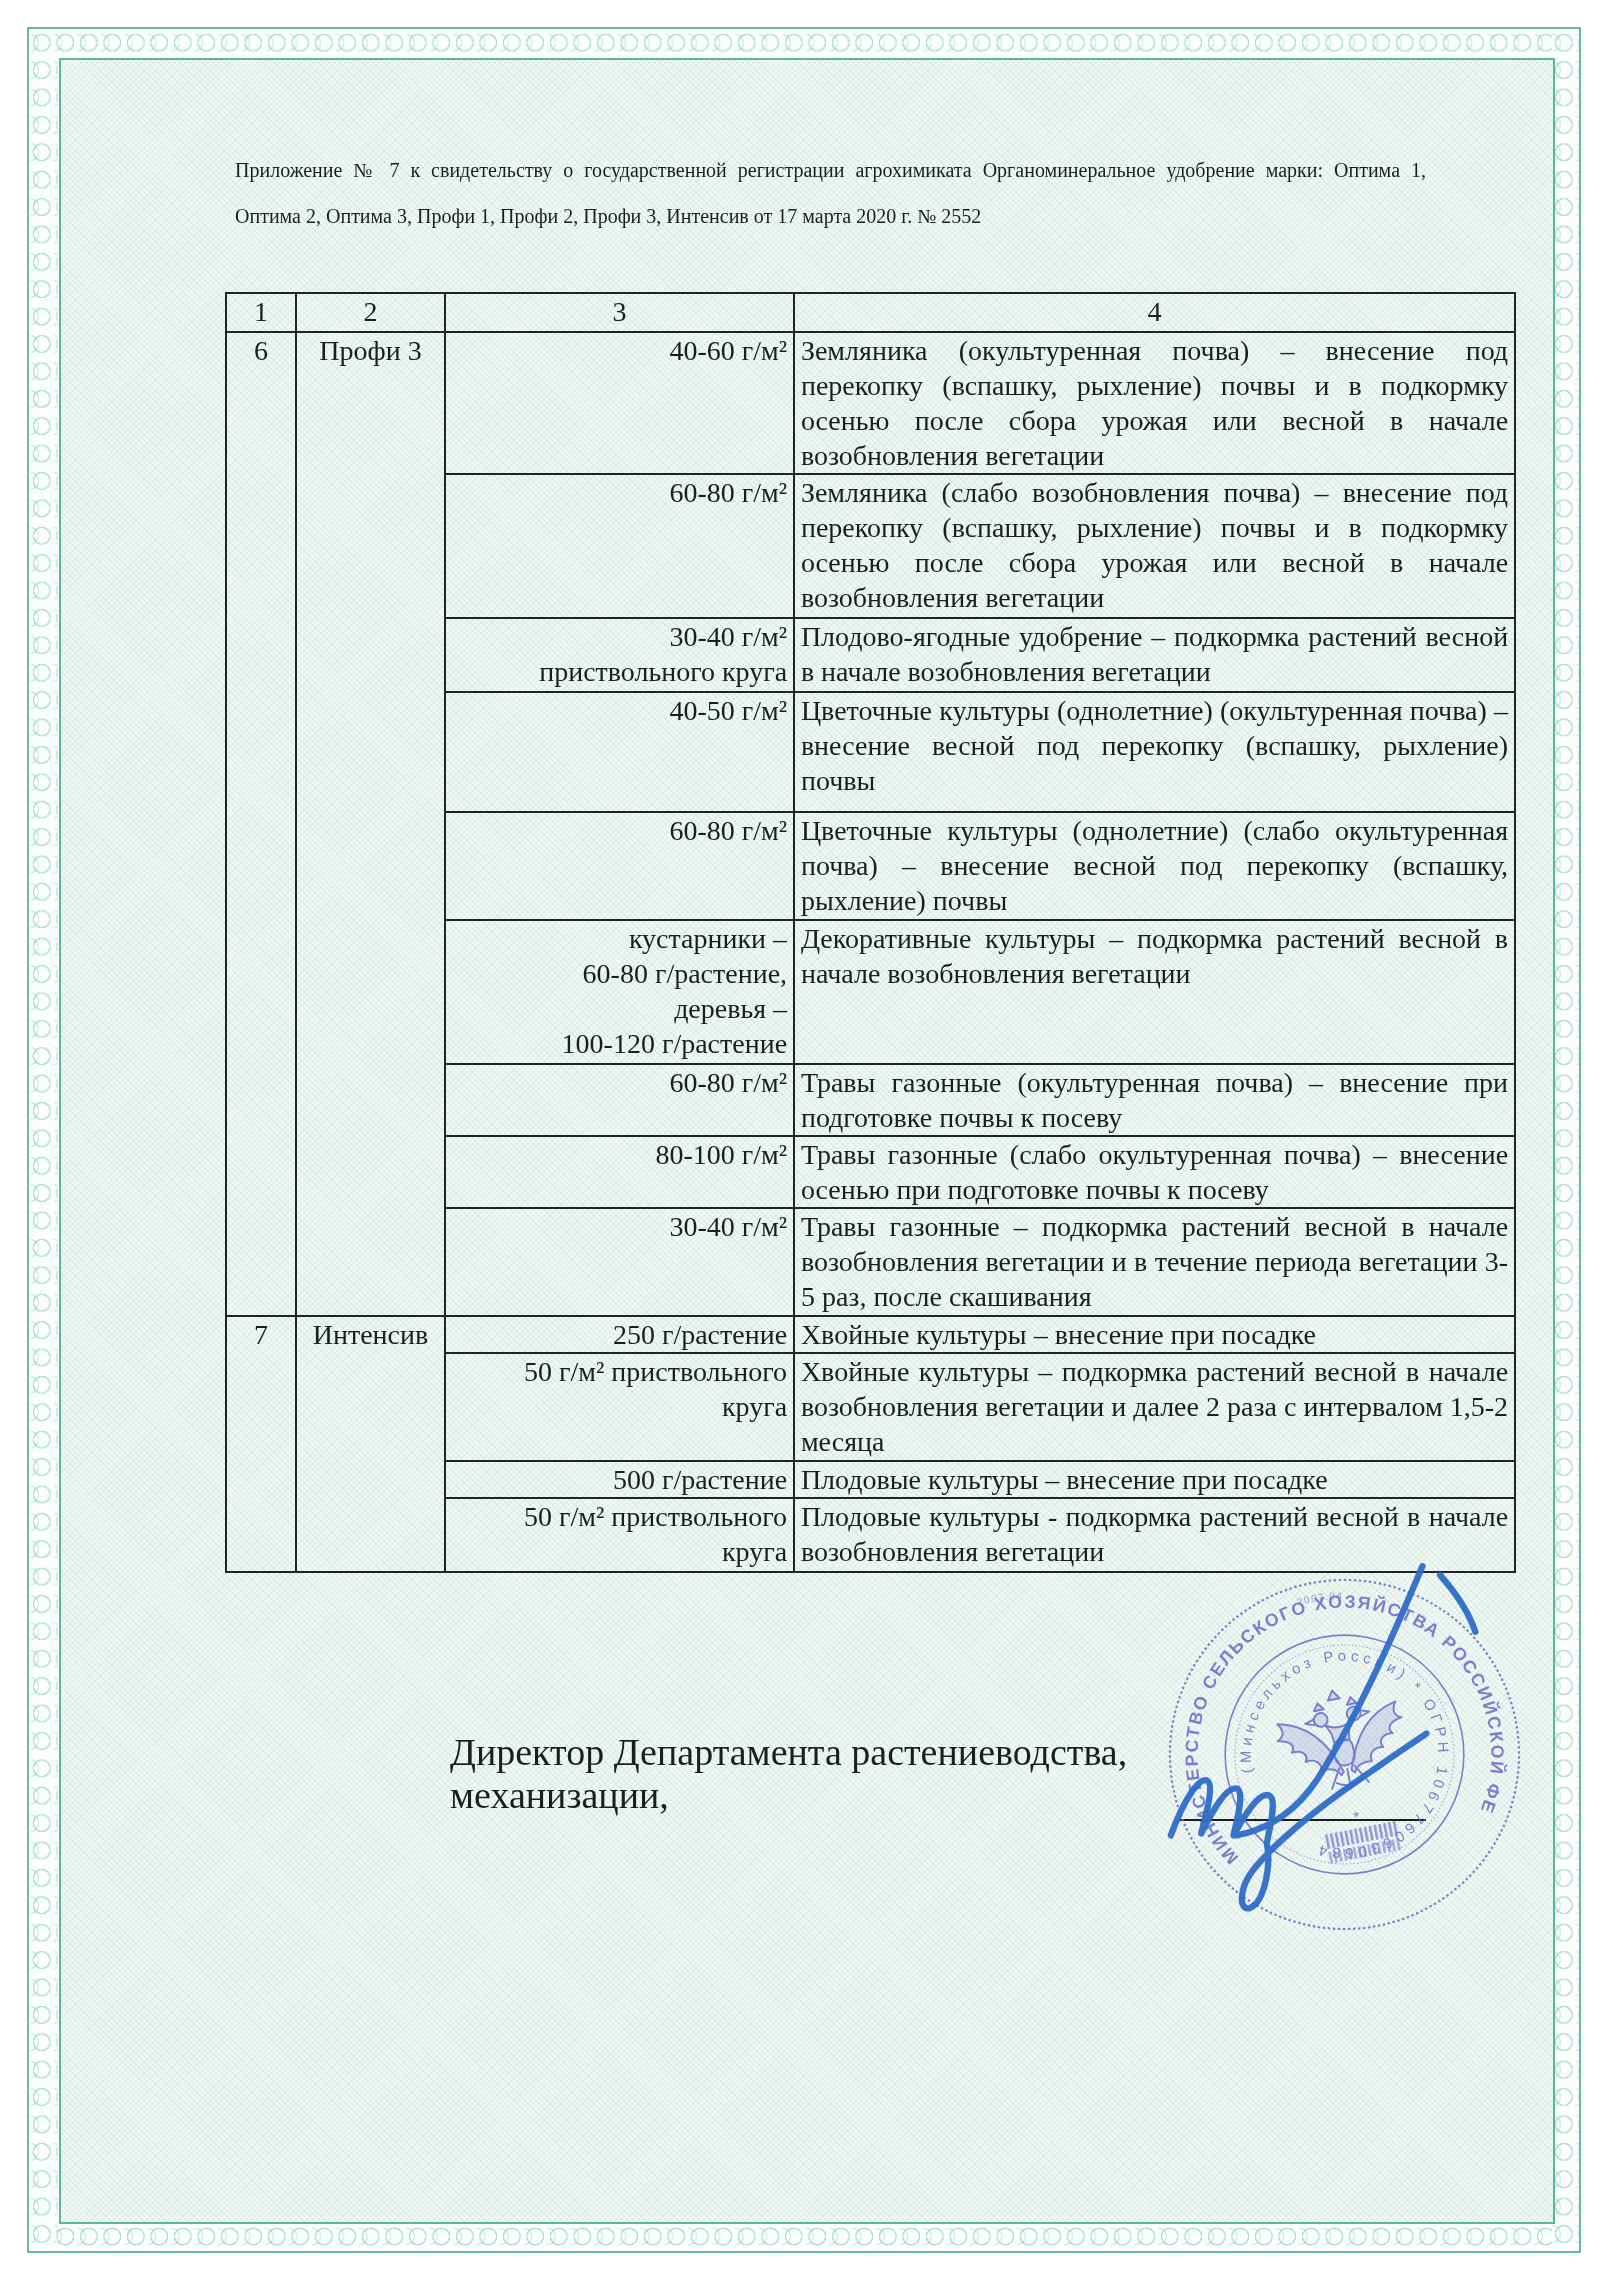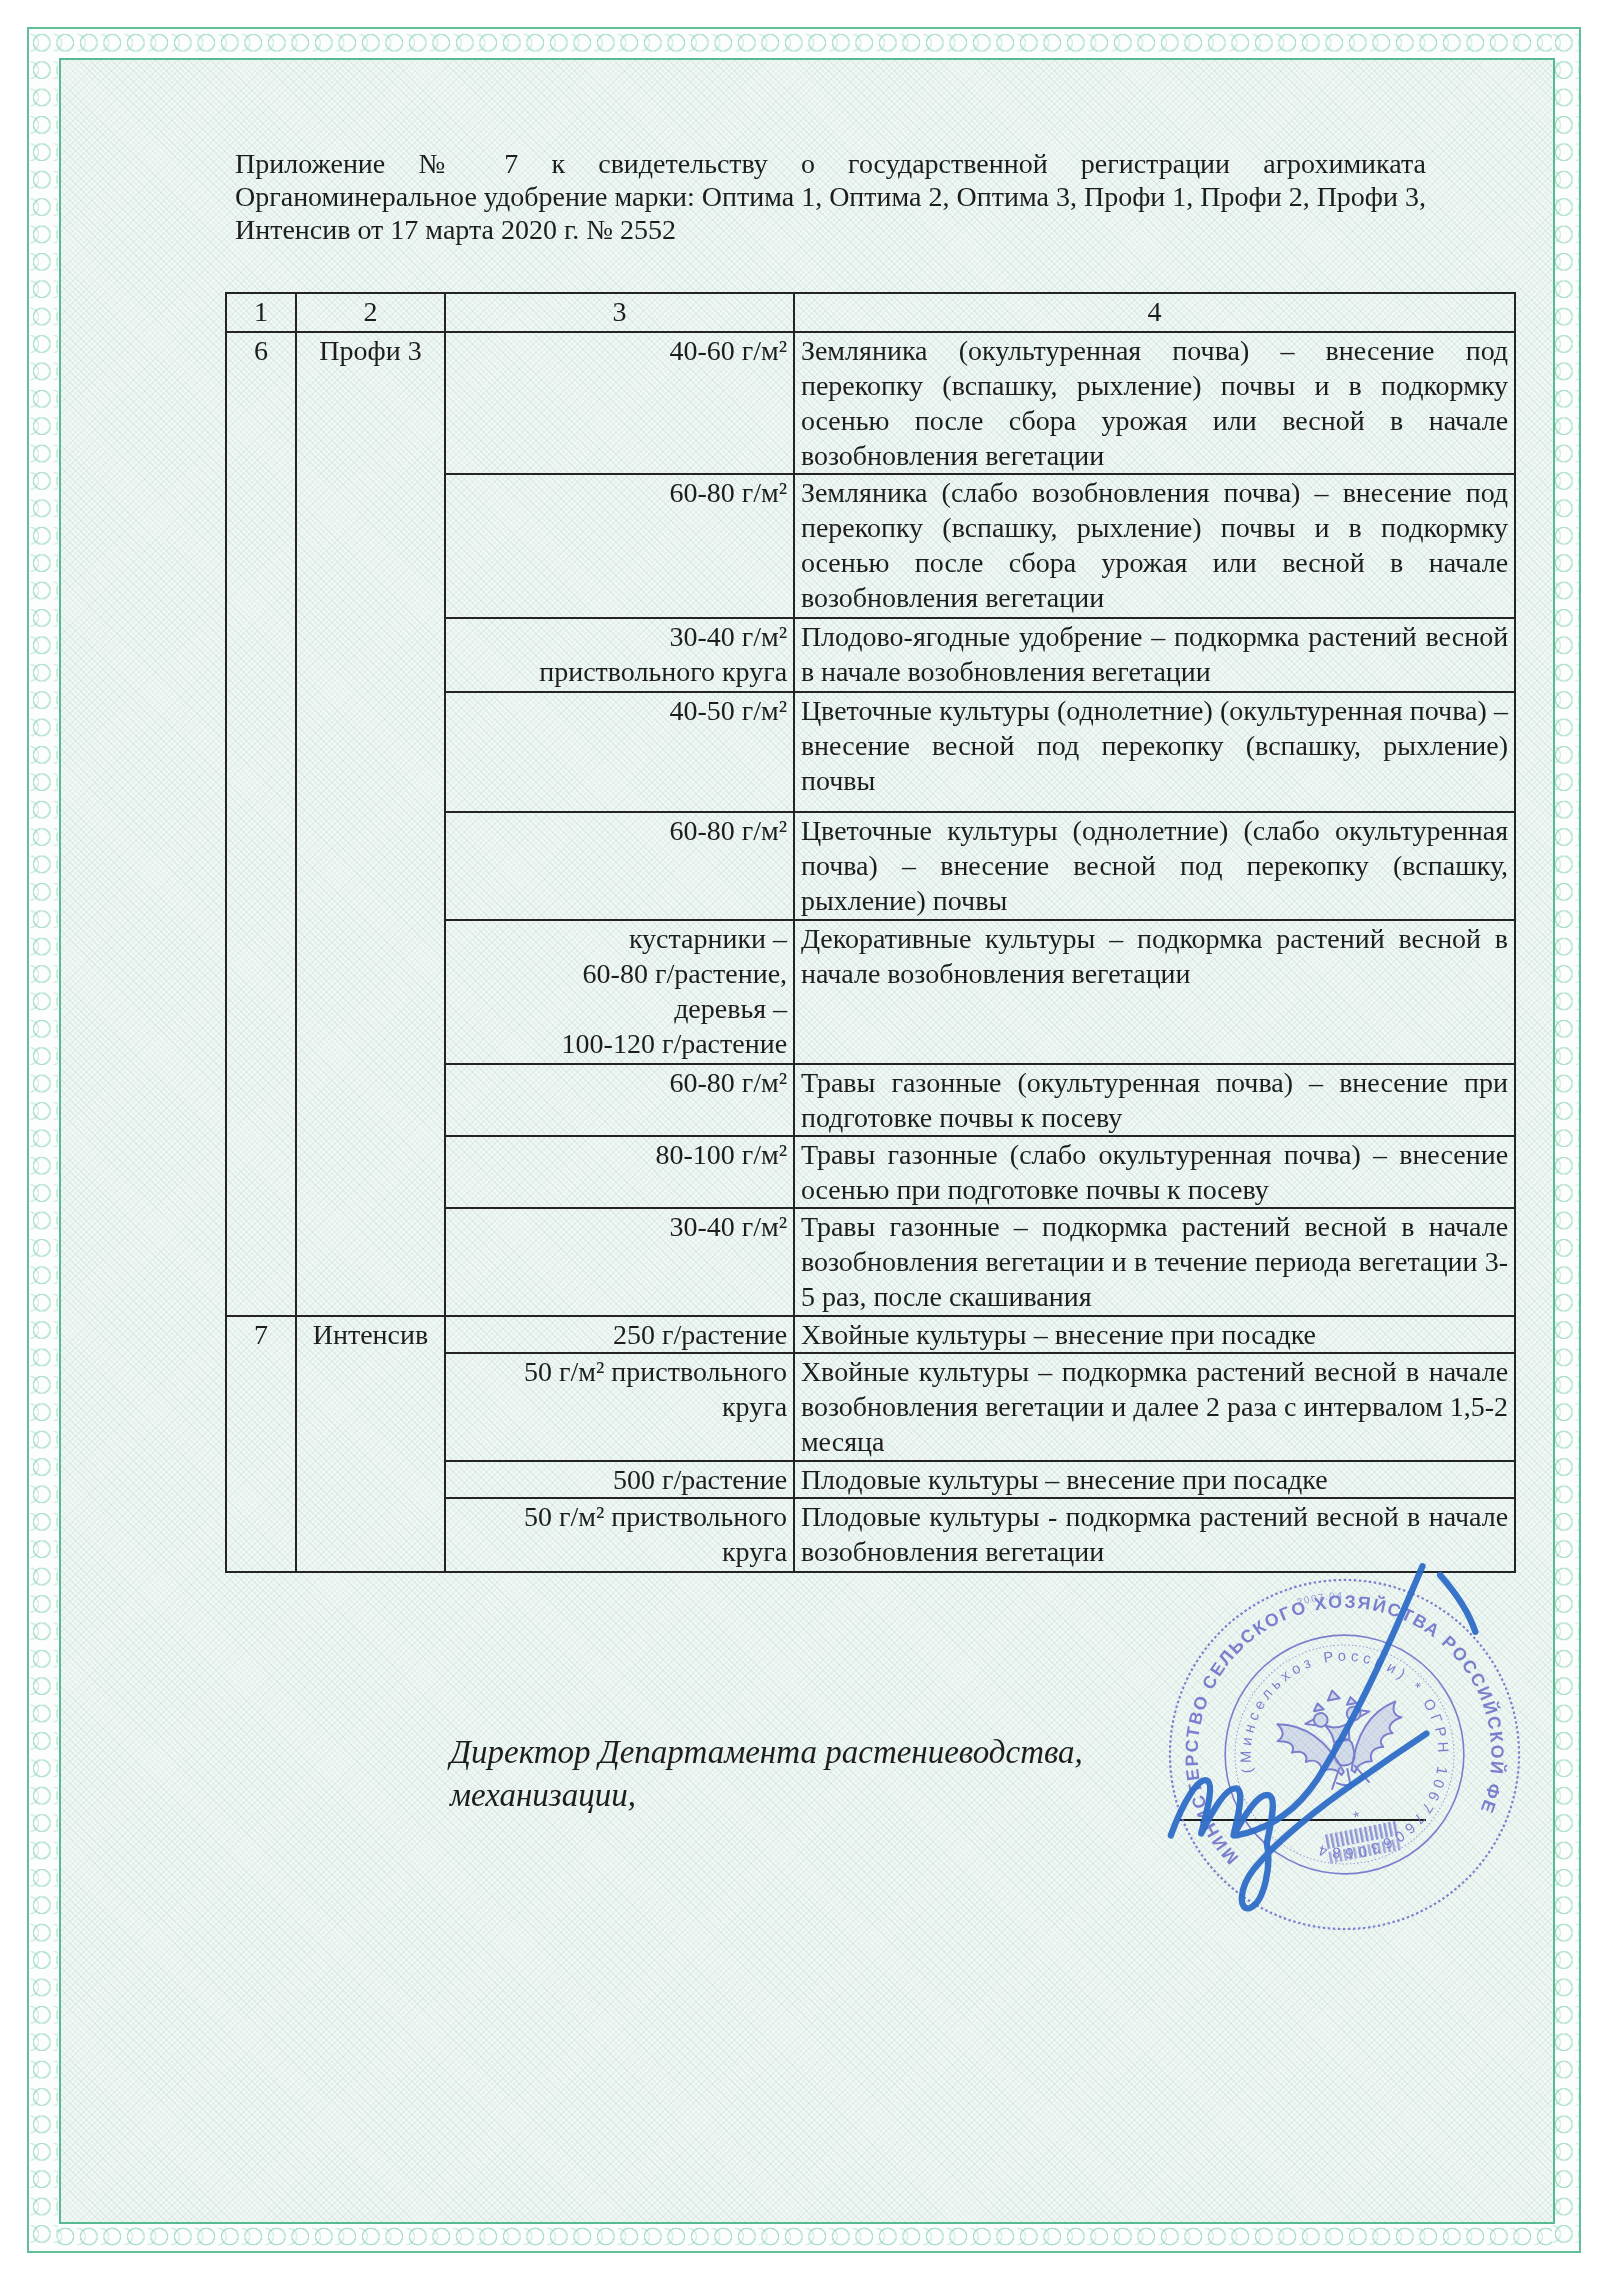--- a/index.html
+++ b/index.html
@@ -23,38 +23,38 @@
 
   
   .paper{position:absolute;left:61px;top:60px;width:1492px;height:2162px;
          background-color:#f1f8f4;
          background-image:
            repeating-linear-gradient(45deg, rgba(105,175,145,.14) 0 1px, rgba(0,0,0,0) 1px 3.9px),
            repeating-linear-gradient(135deg, rgba(100,160,185,.10) 0 1px, rgba(0,0,0,0) 1px 3.9px);}
 
   
   .doc-header{position:absolute;left:235px;top:147px;width:1191px;
-              font-size:28px;line-height:33px;text-align:justify;}
+              font-size:20px;line-height:46px;text-align:justify;}
 
   
   table.dosage{position:absolute;left:225px;top:292px;width:1289px;
                border-collapse:collapse;table-layout:fixed;}
   table.dosage td,table.dosage th{border:2px solid #242424;vertical-align:top;
                font-size:28px;line-height:35px;font-weight:normal;padding:0 5.9px;
                overflow:hidden;}
   th.colhead{text-align:center;height:37px;line-height:37px;font-size:29px;}
   td.num{text-align:center;padding-top:2.9px;}
   td.brand{text-align:center;padding-top:2.9px;border-radius:10px;}
   td.dose{text-align:right;white-space:pre-line;padding-top:2px;}
   td.use{text-align:justify;padding:2px 9.8px 0 7.8px;}
   td.use .em{}
 
   
   .sign-title{position:absolute;left:450px;top:1731px;width:814px;
-              font-size:33px;line-height:43px;font-style:italic;}
+              font-size:38px;line-height:43px;}
   .sign-line{position:absolute;left:1179px;top:1819px;width:247px;
              border-top:2.5px solid #1d1d1d;}
 
   
   .stamp-svg{position:absolute;left:1167px;top:1574px;width:355px;height:361px;}
   .autograph-svg{position:absolute;left:1117px;top:1524px;width:421px;height:431px;}
 </style>
 </head>
 <body>
 

